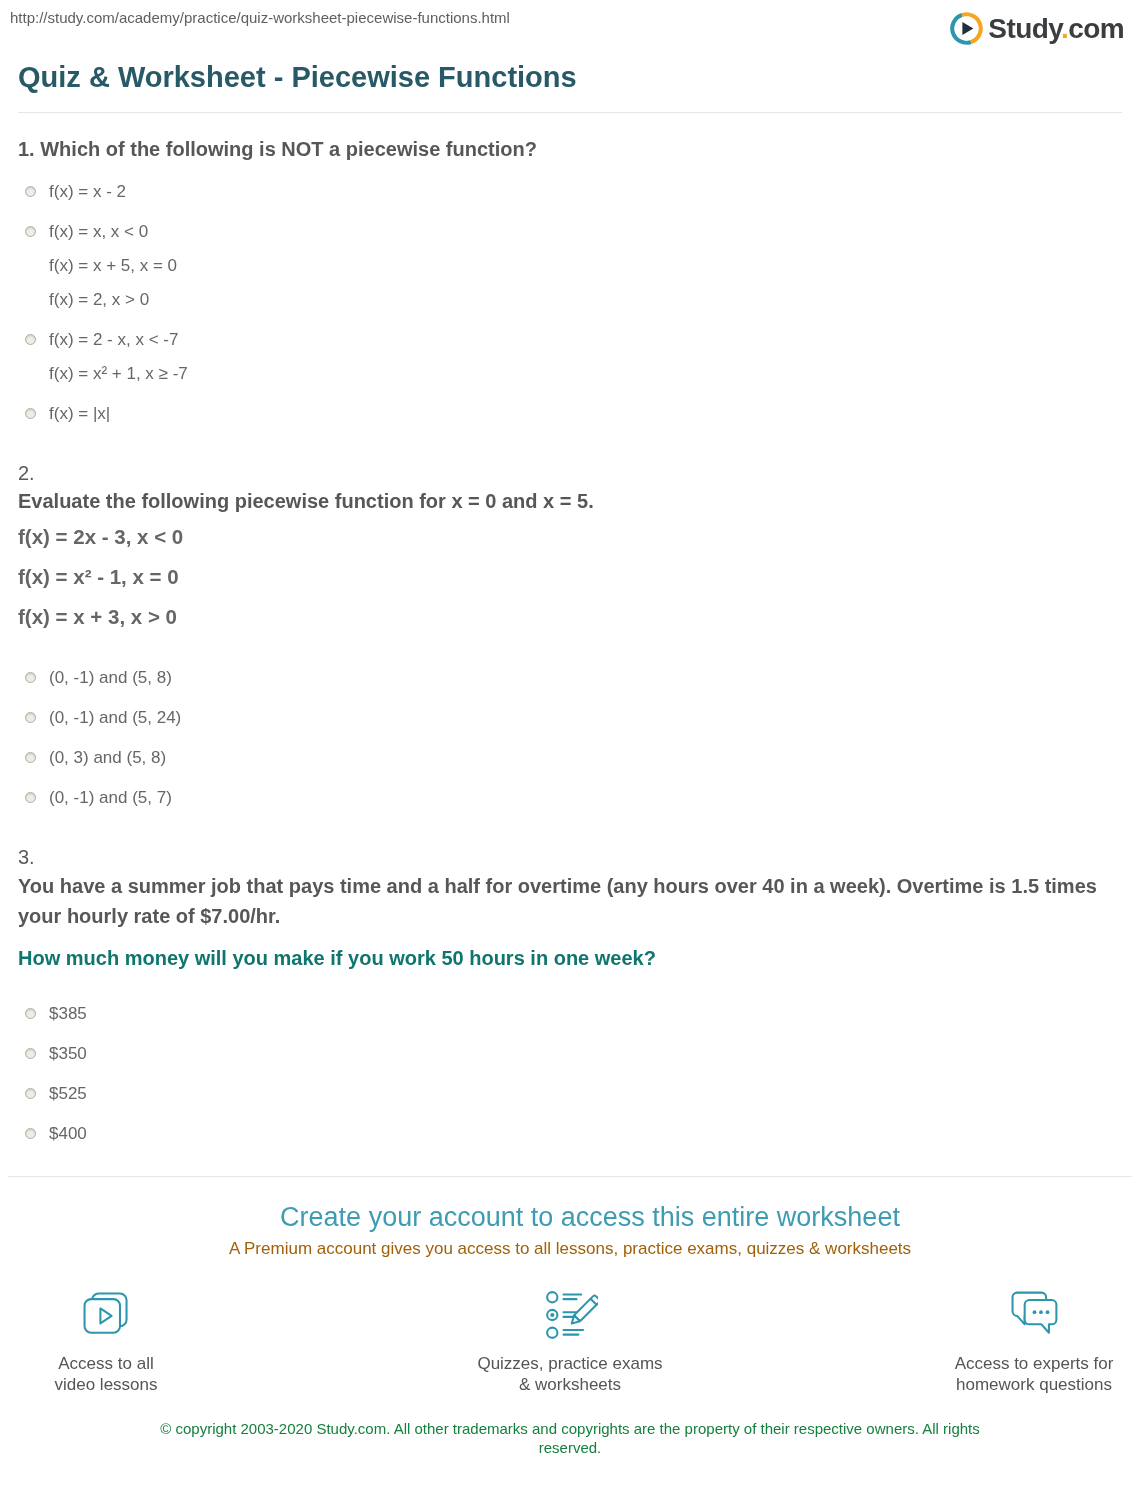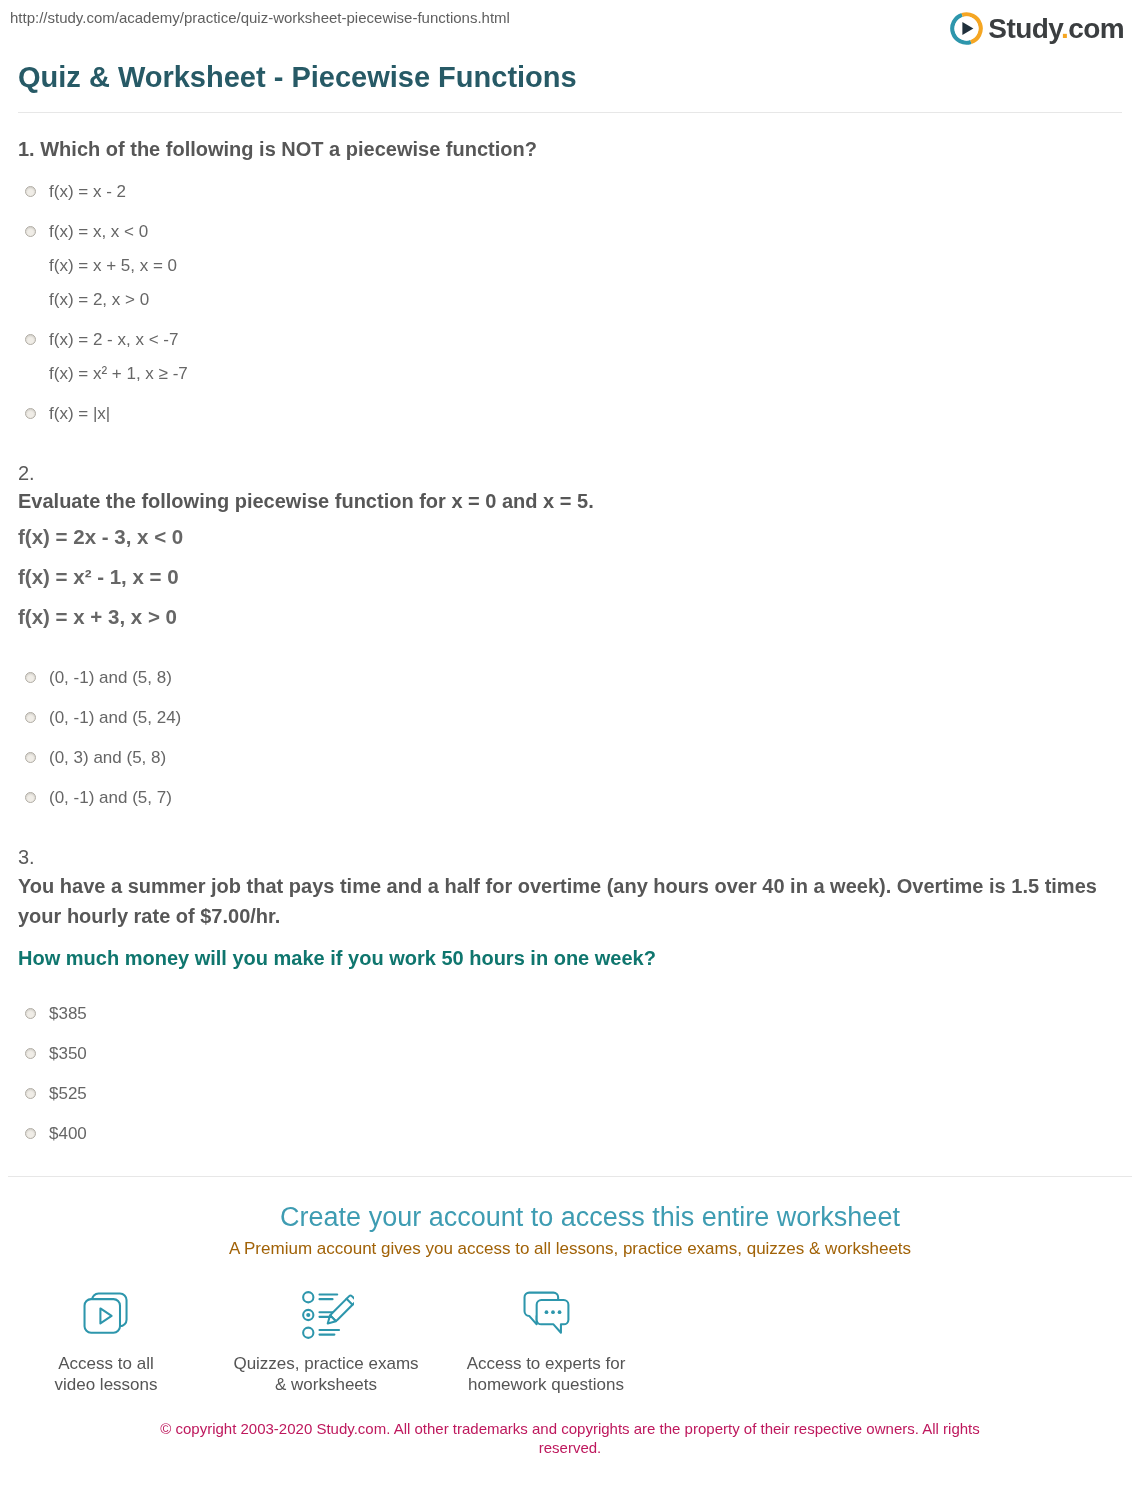--- a/index.html
+++ b/index.html
@@ -63,28 +63,28 @@
   
   .footer-rule { border: none; border-top: 1px solid #e7e7e7; margin: 25px 8px 0; }
   .footer { text-align: center; }
   .footer-heading {
     margin-top: 24px;
     font-size: 27px; font-weight: 300; color: #3e9cb2; line-height: 32px; padding-left: 40px;
   }
   .footer-sub { margin-top: 4px; font-size: 17px; color: #a16207; line-height: 24px; }
   .features {
     margin-top: 26px;
-    display: flex; justify-content: flex-start; gap: 8px;
+    display: flex; justify-content: space-between; gap: 8px;
   }
   .feature { width: 212px; text-align: center; }
   .feature svg { width: 56px; height: 56px; }
   .feature-label { margin-top: 6px; font-size: 17px; color: #555; line-height: 21px; }
   .copyright {
     margin: 24px auto 0; max-width: 870px;
-    font-size: 15px; color: #be185d; line-height: 19px;
+    font-size: 15px; color: #15803d; line-height: 19px;
   }
 </style>
 </head>
 <body>
 
 <div class="header">
   <div class="url-text">http://study.com/academy/practice/quiz-worksheet-piecewise-functions.html</div>
   <div class="logo">
     <svg class="logo-icon" viewBox="0 0 36 36">
       <g transform="rotate(-18 18 18)">

